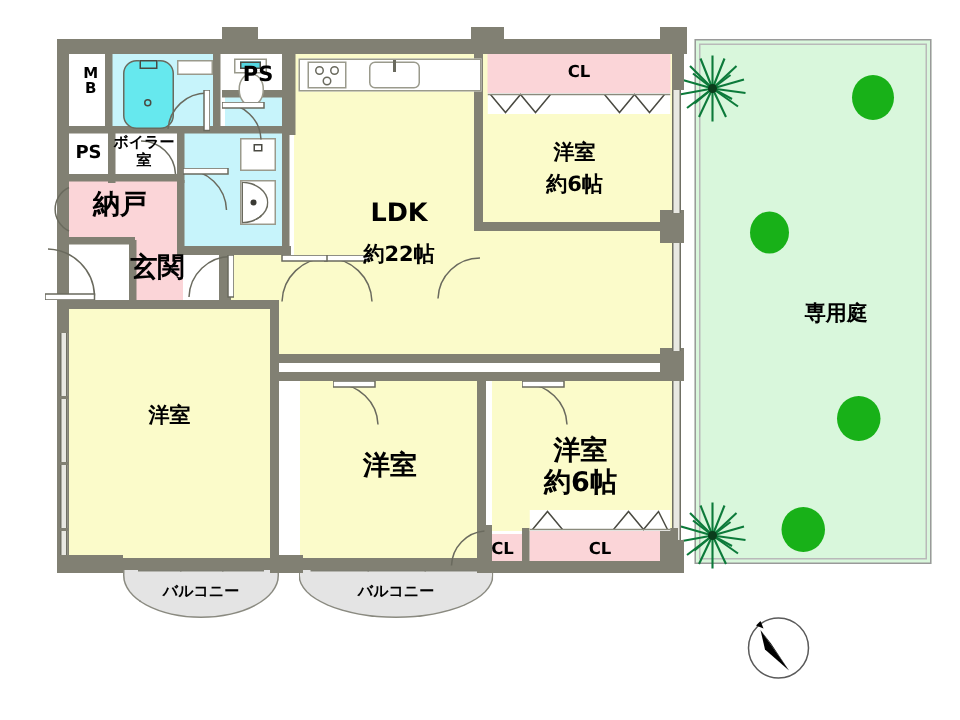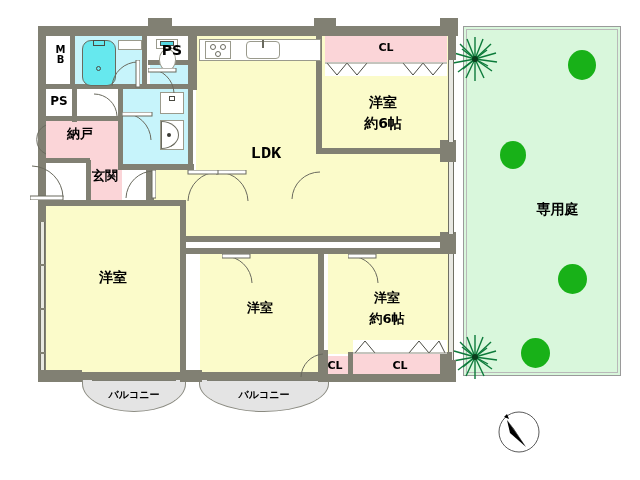--- a/index.html
+++ b/index.html
@@ -36,21 +36,21 @@
     color: #000000;
     font-weight: bold;
     text-align: center;
     line-height: 1.18;
     white-space: pre;
     letter-spacing: 0px;
     pointer-events: none;
   }
   .lbl-ldk   { font-size: 17px; }
   .lbl-room  { font-size: 14px; }
-  .lbl-room2 { font-size: 13px; }
+  .lbl-room2 { font-size: 18px; }
   .lbl-sm    { font-size: 12px; }
   .lbl-xs    { font-size: 10px; }
   .lbl-ps    { font-size: 14px; }
   .lbl-cl    { font-size: 11px; }
   .lbl-bal   { font-size: 10px; }
   .lbl-vert  {
     font-size: 10px;
     writing-mode: vertical-rl;
     text-orientation: upright;
     letter-spacing: -1px;
@@ -377,26 +377,29 @@
     <polyline points="56,13 66,1 76,13 86,1 92,13" stroke="#4a4a42" stroke-width="1" fill="none"></polyline>
     <line x1="0" y1="13" x2="94" y2="13" stroke="#8a8a7c" stroke-width="1"></line>
   </svg>
 
   <div class="label lbl-vert" style="left:48px; top:44px; width:18px;">MB</div>
 
   <div class="label lbl-ps" style="left:150px; top:42px; width:44px;">PS</div>
 
   <div class="label lbl-sm" style="left:44px; top:94px; width:30px;">PS</div>
 
+  <div class="label lbl-xs" style="left:68px; top:90px; width:56px; line-height:1.15;">ボイラー
+室</div>
 
   <div class="label lbl-room2" style="left:44px; top:126px; width:72px;">納戸</div>
 
   <div class="label lbl-room2" style="left:85px; top:168px; width:40px;">玄関</div>
 
-  <div class="label lbl-ldk" style="left:212px; top:144px; width:108px;font-family:Liberation Mono, monospace;">LDK</div>
+  <div class="label lbl-ldk" style="left:212px; top:132px; width:108px;">LDK</div>
+  <div class="label lbl-room" style="left:212px; top:162px; width:108px;">約22帖</div>
 
   <div class="label lbl-room" style="left:330px; top:94px; width:106px;">洋室</div>
   <div class="label lbl-room" style="left:330px; top:115px; width:106px;">約6帖</div>
 
   <div class="label lbl-cl" style="left:325px; top:42px; width:122px;">CL</div>
 
   <div class="label lbl-room" style="left:46px; top:269px; width:134px;">洋室</div>
 
   <div class="label lbl-room2" style="left:202px; top:300px; width:116px;">洋室</div>
 

